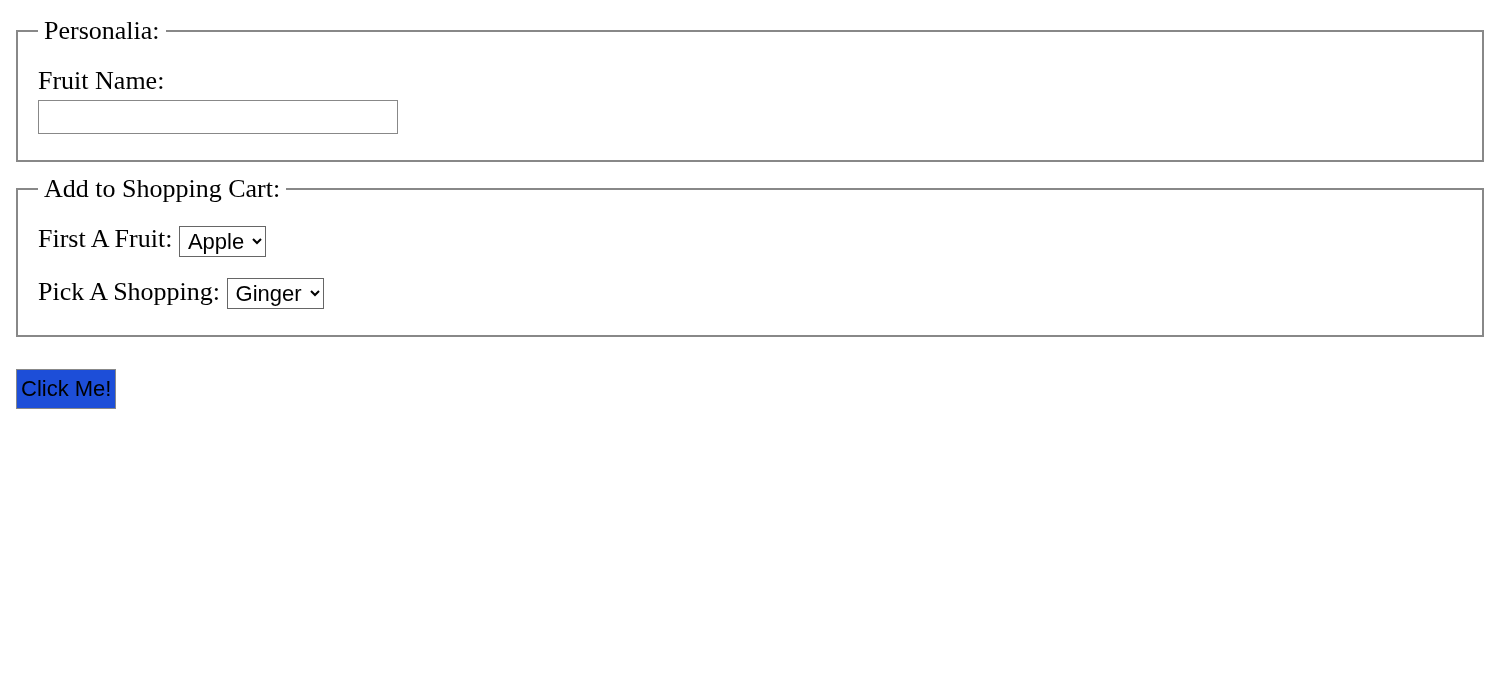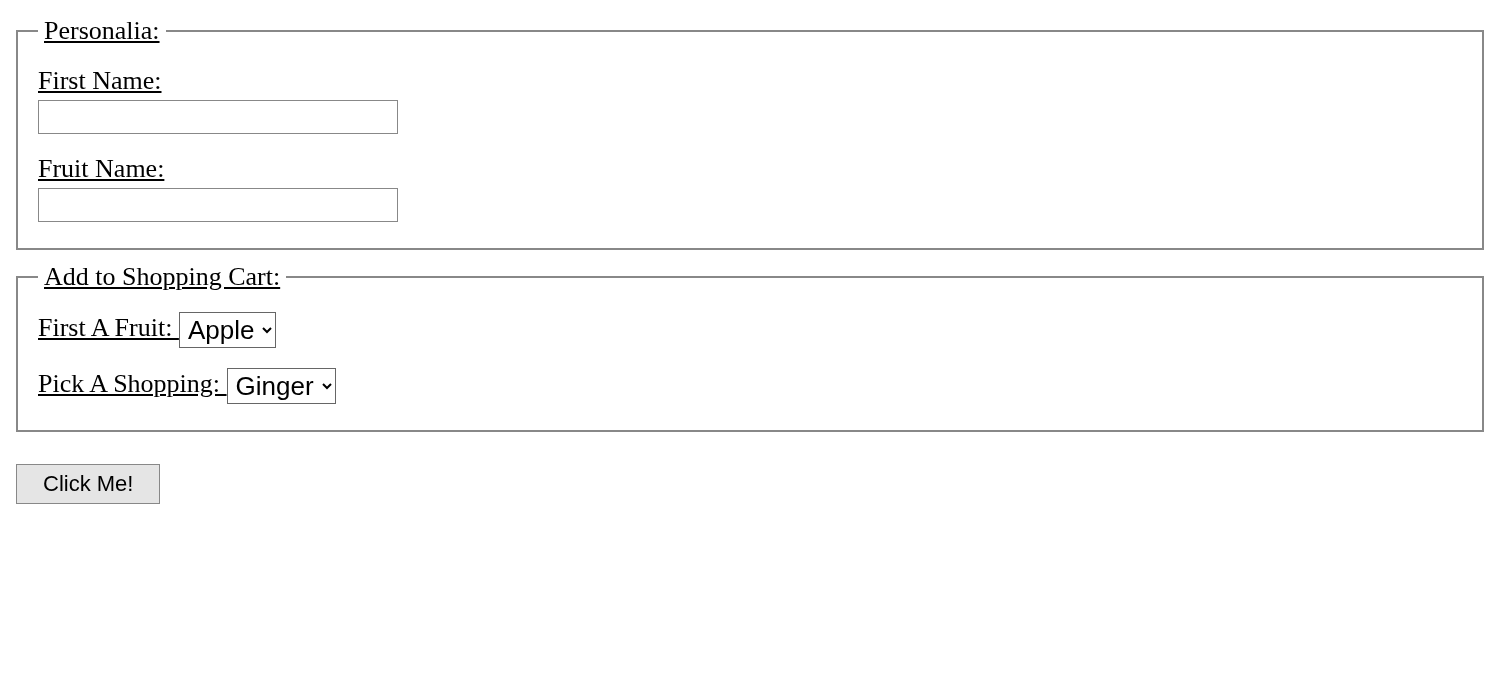--- a/index.html
+++ b/index.html
@@ -6,21 +6,20 @@
       font-family: "Times New Roman", Times, serif;
       font-size: 26px;
       margin: 16px;
       color: #000;
       background: #fff;
     }
     fieldset {
       border: 2px solid #888;
       margin: 0 0 12px 0;
       padding: 10px 20px 20px 20px;
-      text-decoration: underline;
     }
     legend {
       padding: 0 6px;
       font-size: 26px;
     }
     .form-row {
       margin-top: 10px;
       margin-bottom: 20px;
     }
     .form-row:last-child {
@@ -40,48 +39,44 @@
       height: 34px;
       border: 1px solid #888;
       font-size: 20px;
       font-family: Arial, sans-serif;
       padding: 2px 6px;
       margin-top: 2px;
       box-sizing: border-box;
     }
     select {
       font-family: Arial, sans-serif;
-      font-size: 26px;
+      font-size: 22px;
       padding: 1px 4px;
       border: 1px solid #666;
       background: #fff;
       vertical-align: middle;
     }
     button {
       font-family: Arial, sans-serif;
       font-size: 22px;
-      padding: 6px 26px;
+      padding: 6px 4px;
       border: 1px solid #888;
-      background: #e5e5e5;
+      background: #1d4ed8;
       cursor: pointer;
       margin-top: 20px;
     }
   </style>
 </head>
 <body>
 
 <form>
 
   <fieldset>
     <legend>Personalia:</legend>
 
-    <div class="form-row">
-      <label class="block-label">First Name:</label>
-      <input type="text" value="" style="">
-    </div>
 
     <div class="form-row">
       <label class="block-label">Fruit Name:</label>
       <input type="text" value="" style="">
     </div>
   </fieldset>
 
   <fieldset>
     <legend>Add to Shopping Cart:</legend>
 

